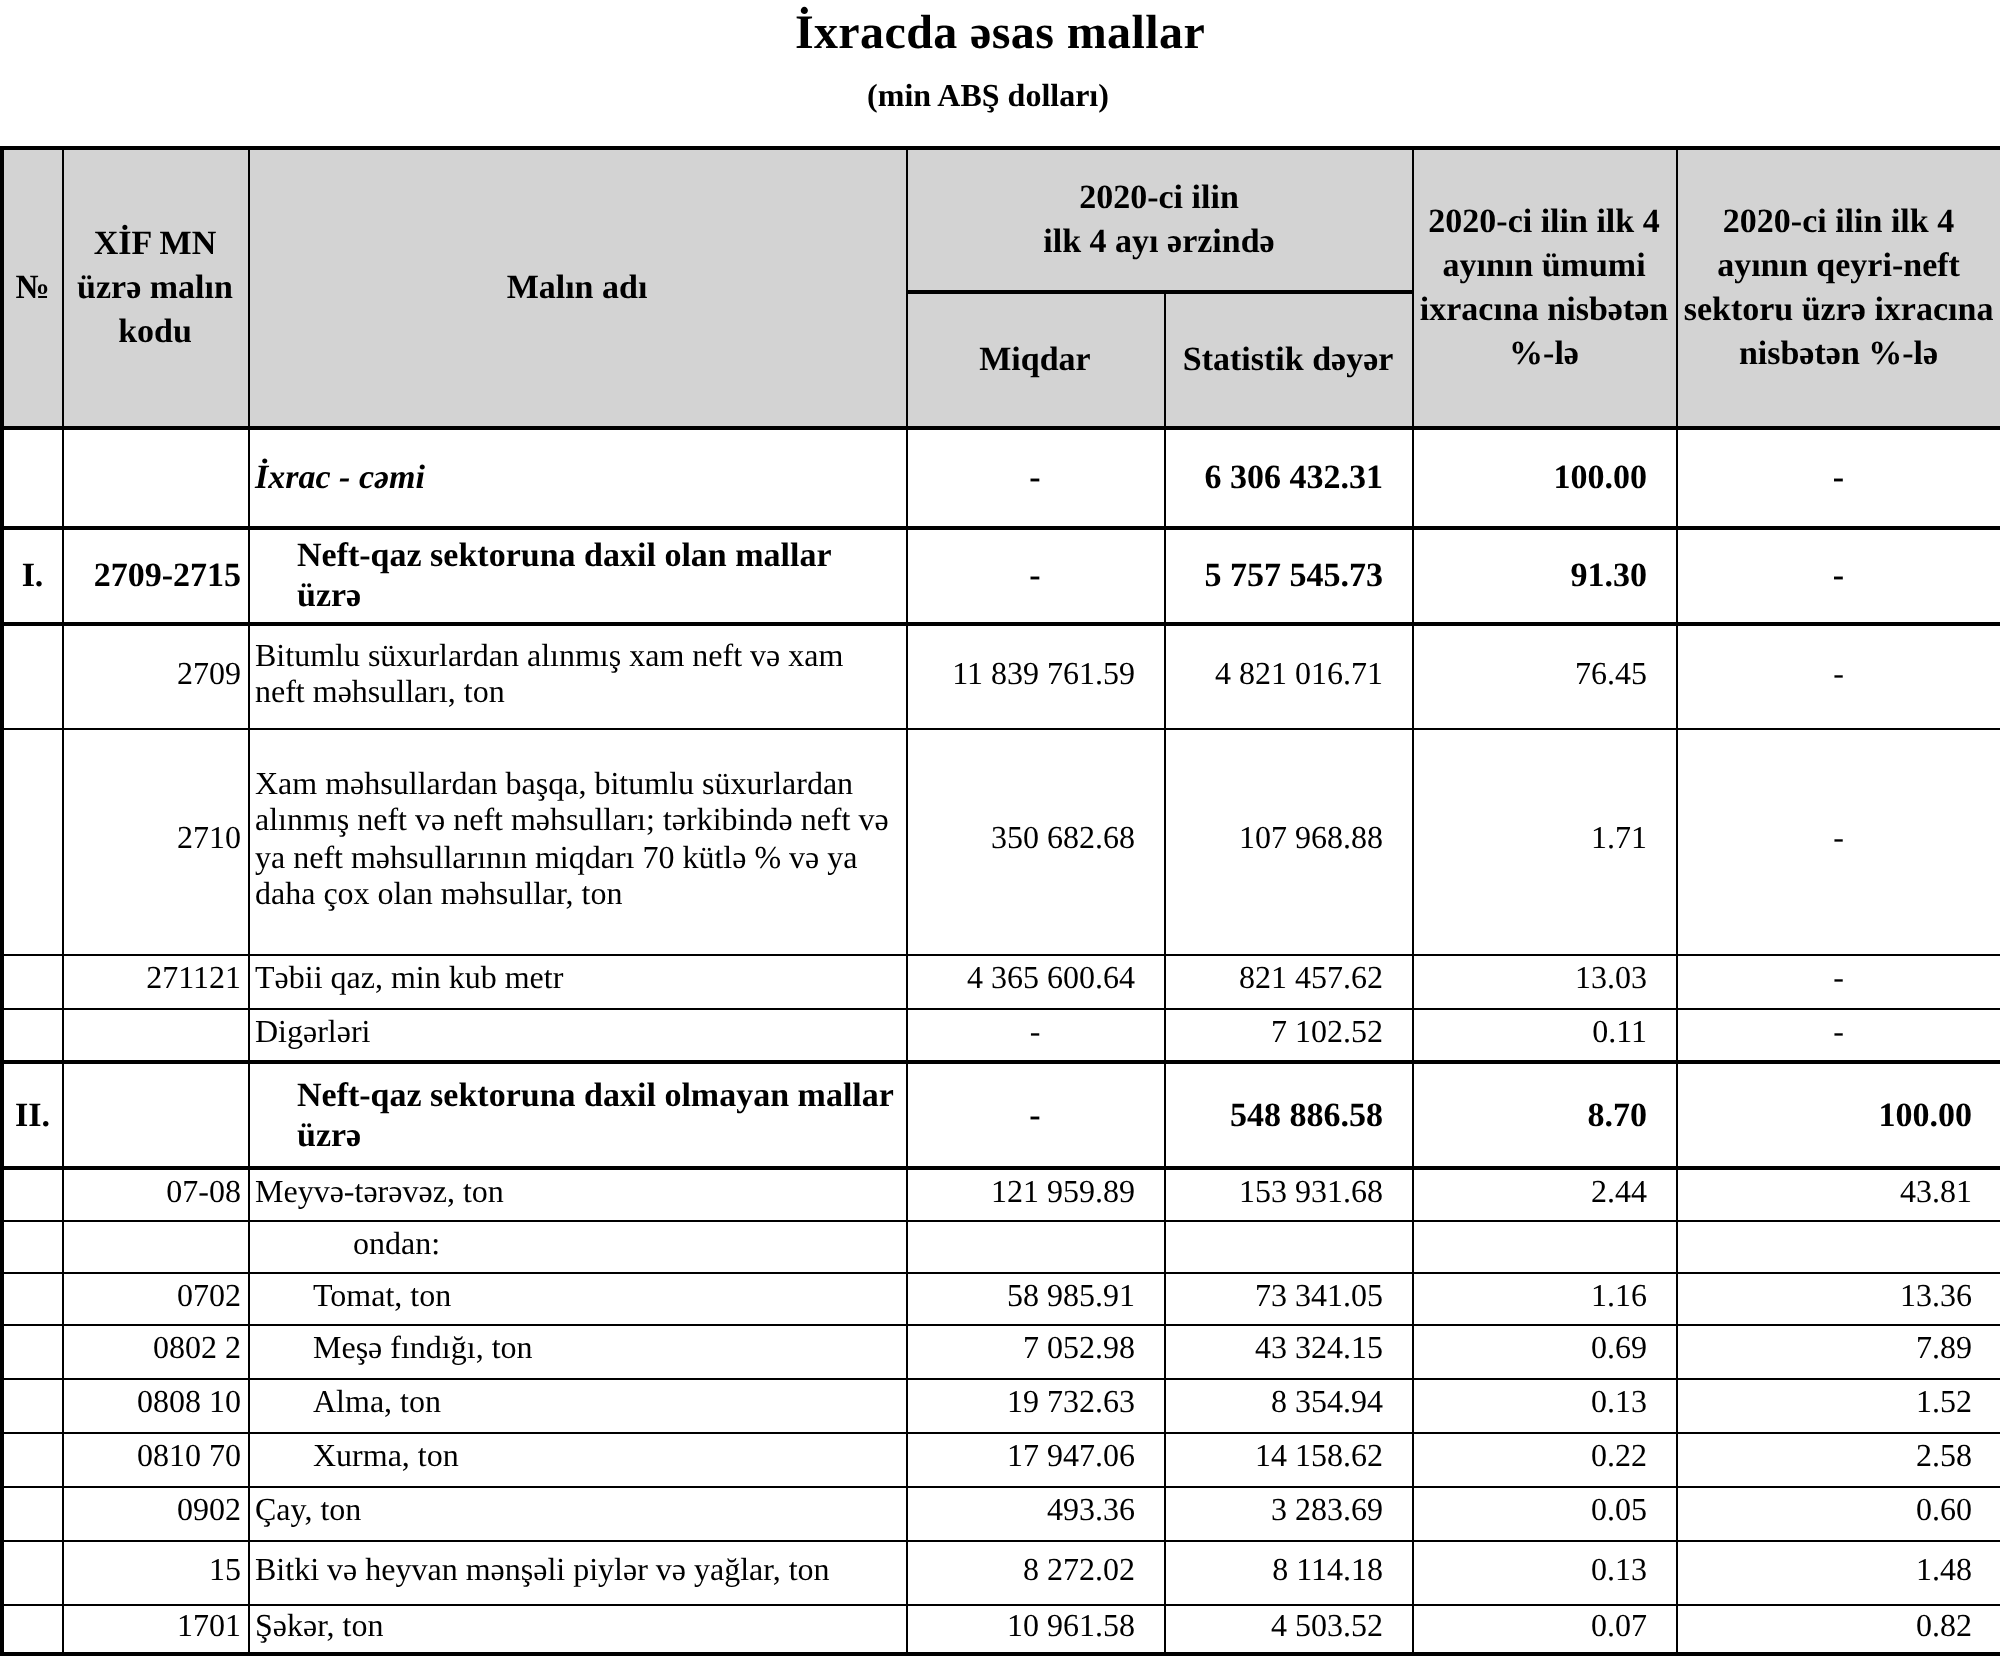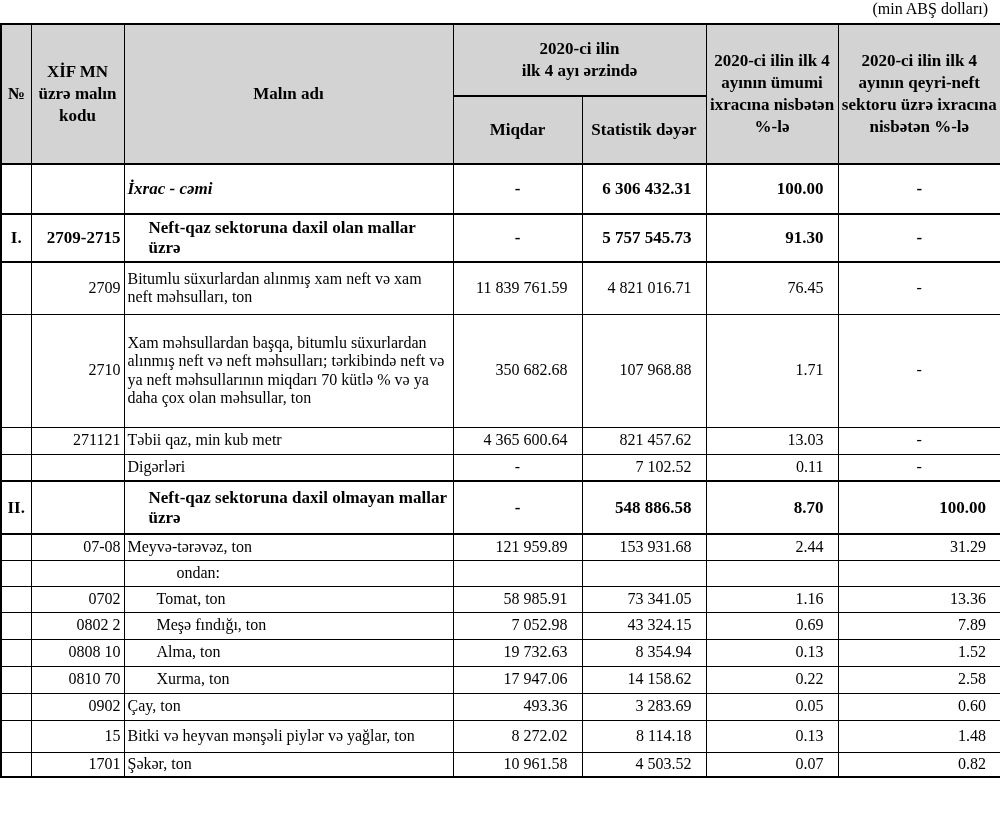--- a/index.html
+++ b/index.html
@@ -15,23 +15,24 @@
     background: #ffffff;
   }
   .title {
     text-align: center;
     font-size: 24px;
     font-weight: bold;
     margin: 4px 0 9px 0;
     letter-spacing: 0.2px;
   }
   .unit-note {
-    text-align: right;
+    text-align: center;
     font-size: 16px;
-    margin: 0 12px 5px 0;
+    margin: 0 12px 15px 0;
+    font-weight: bold;
   }
   table.main {
     border-collapse: collapse;
     table-layout: fixed;
     width: 1000px;
     border: 2px solid #000;
   }
   col.c1 { width: 30px; }
   col.c2 { width: 93px; }
   col.c3 { width: 329px; }
@@ -97,20 +98,21 @@
   tbody tr:nth-child(13) { height: 27px; }
   tbody tr:nth-child(14) { height: 27px; font-family: Liberation Serif, serif; }
   tbody tr:nth-child(15) { height: 32px; }
   tbody tr:nth-child(16) { height: 25px; }
 </style>
 </head>
 <body>
 
 <div class="page">
 
+  <div class="title">İxracda əsas mallar</div>
 
   <div class="unit-note">(min ABŞ dolları)</div>
 
   <table class="main">
     <colgroup>
       <col class="c1">
         <col class="c2">
         <col class="c3">
         <col class="c4">
         <col class="c5">
@@ -196,21 +198,21 @@
       <td class="c-num">8.70</td>
       <td class="c-num">100.00</td>
     </tr>
         <tr>
       <td class="c-no"></td>
       <td class="c-code">07-08</td>
       <td class="c-name">Meyvə-tərəvəz, ton</td>
       <td class="c-num">121 959.89</td>
       <td class="c-num">153 931.68</td>
       <td class="c-num">2.44</td>
-      <td class="c-num">31.29</td>
+      <td class="c-num">43.81</td>
     </tr>
         <tr class="r-subheader">
       <td class="c-no"></td>
       <td class="c-code"></td>
       <td class="c-name">ondan:</td>
       <td class="c-num"></td>
       <td class="c-num"></td>
       <td class="c-num"></td>
       <td class="c-num"></td>
     </tr>

